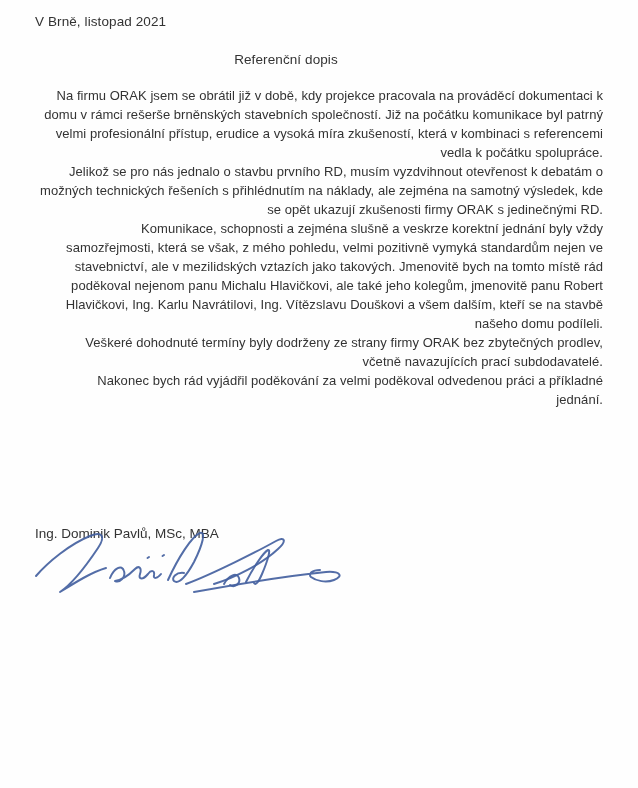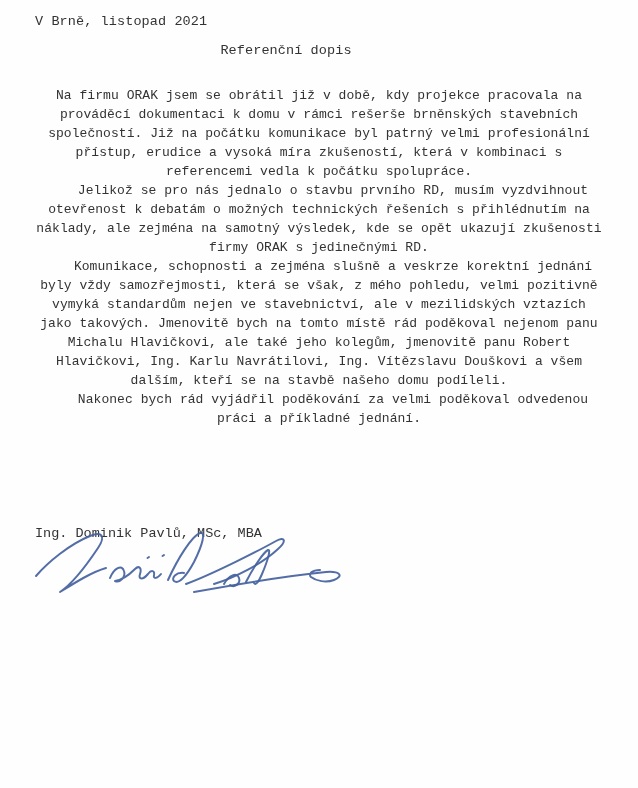--- a/index.html
+++ b/index.html
@@ -6,53 +6,53 @@
     margin: 0;
     padding: 0;
     background: #e8e8e8;
   }
   .page {
     position: relative;
     width: 638px;
     height: 788px;
     margin: 0 auto;
     background: #fefefe;
-    font-family: Liberation Mono, monospace;
+    font-family: Liberation Sans, sans-serif;
     color: #333333;
     overflow: hidden;
     -webkit-font-smoothing: antialiased;
   }
   .dateline {
     position: absolute;
     left: 35px;
     top: 14px;
     font-size: 13.5px;
     letter-spacing: 0.1px;
     white-space: nowrap;
   }
   .title-row {
     position: absolute;
-    top: 41px;
+    top: 50px;
     left: 0;
     width: 572px;        
     text-align: center;
   }
   .title {
     font-size: 13.5px;
     letter-spacing: 0.1px;
   }
   .body {
     position: absolute;
     left: 35px;
     top: 86px;
     width: 568px;
     font-size: 13px;
     line-height: 19px;
     letter-spacing: 0.05px;
-    text-align: center;
+    text-align: right;
   }
   .body p {
     margin: 0;
     text-indent: 28px;
   }
   .body p.no-indent {
     text-indent: 0;
   }
   .signer {
     position: absolute;
@@ -85,20 +85,21 @@
   <div class="dateline">V Brně, listopad 2021</div>
 
   <div class="title-row">
     <span class="title">Referenční dopis</span>
   </div>
 
   <div class="body">
     <p class="no-indent">Na firmu ORAK jsem se obrátil již v době, kdy projekce pracovala na prováděcí dokumentaci k domu v rámci rešerše brněnských stavebních společností. Již na počátku komunikace byl patrný velmi profesionální přístup, erudice a vysoká míra zkušeností, která v kombinaci s referencemi vedla k počátku spolupráce.</p>
     <p>Jelikož se pro nás jednalo o stavbu prvního RD, musím vyzdvihnout otevřenost k debatám o možných technických řešeních s přihlédnutím na náklady, ale zejména na samotný výsledek, kde se opět ukazují zkušenosti firmy ORAK s jedinečnými RD.</p>
     <p>Komunikace, schopnosti a zejména slušně a veskrze korektní jednání byly vždy samozřejmosti, která se však, z mého pohledu, velmi pozitivně vymyká standardům nejen ve stavebnictví, ale v mezilidských vztazích jako takových. Jmenovitě bych na tomto místě rád poděkoval nejenom panu Michalu Hlavičkovi, ale také jeho kolegům, jmenovitě panu Robert Hlavičkovi, Ing. Karlu Navrátilovi, Ing. Vítězslavu Douškovi a všem dalším, kteří se na stavbě našeho domu podíleli.</p>
+    <p>Veškeré dohodnuté termíny byly dodrženy ze strany firmy ORAK bez zbytečných prodlev, včetně navazujících prací subdodavatelé.</p>
     <p>Nakonec bych rád vyjádřil poděkování za velmi poděkoval odvedenou práci a příkladné jednání.</p>
   </div>
 
   <div class="signer">Ing. Dominik Pavlů, MSc, MBA</div>
 
   <svg class="signature" viewBox="0 0 330 82" aria-hidden="true">
 
     <path stroke="#44619f" d="M 8,48 C 20,34 42,16 62,8 C 74,3 78,8 70,20 C 58,38 44,56 32,64 C 48,54 64,44 78,40"></path>
 
     <path stroke="#44619f" d="M 82,50 C 86,40 94,36 96,43 C 98,49 92,55 87,53 C 95,52 102,46 107,41 C 111,37 114,40 112,46 C 110,52 115,52 120,46 C 123,42 127,42 126,47 C 125,51 129,51 133,46"></path>

